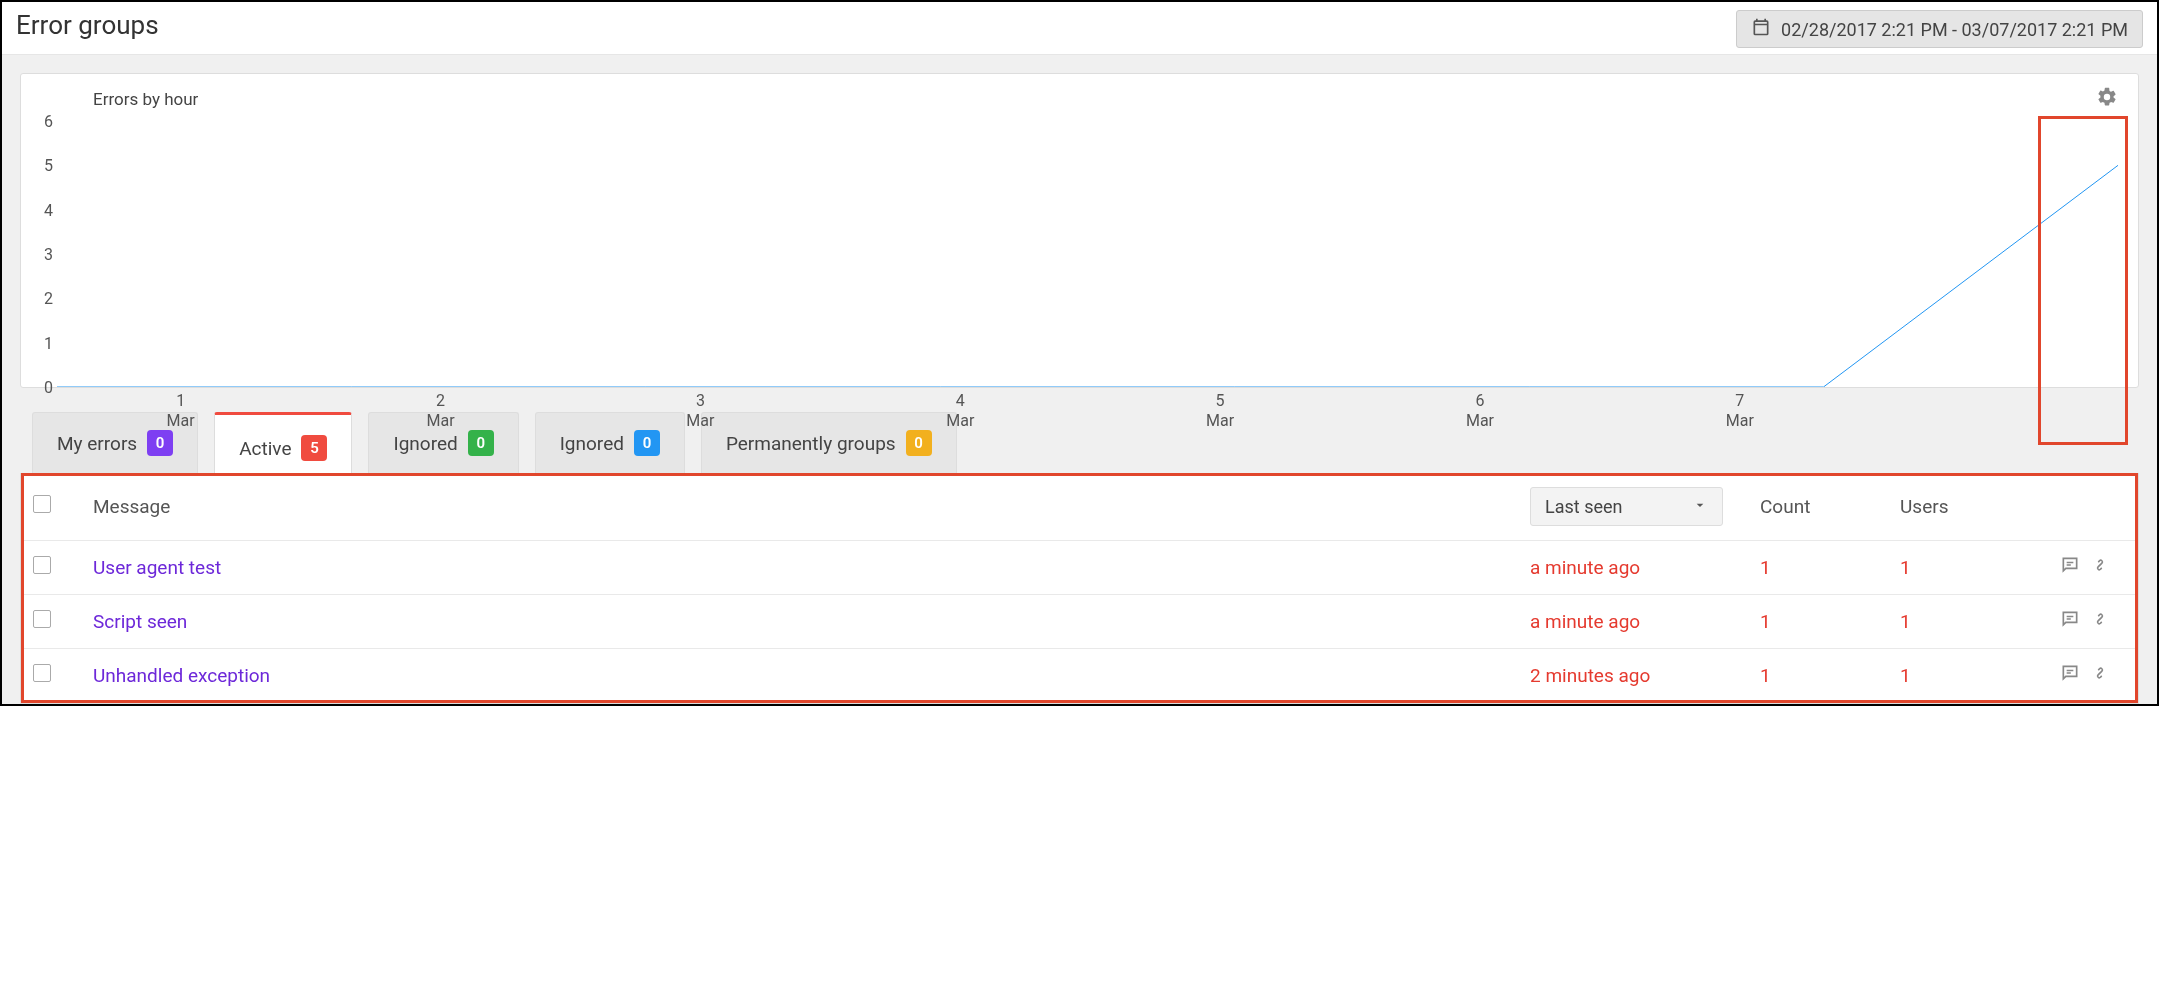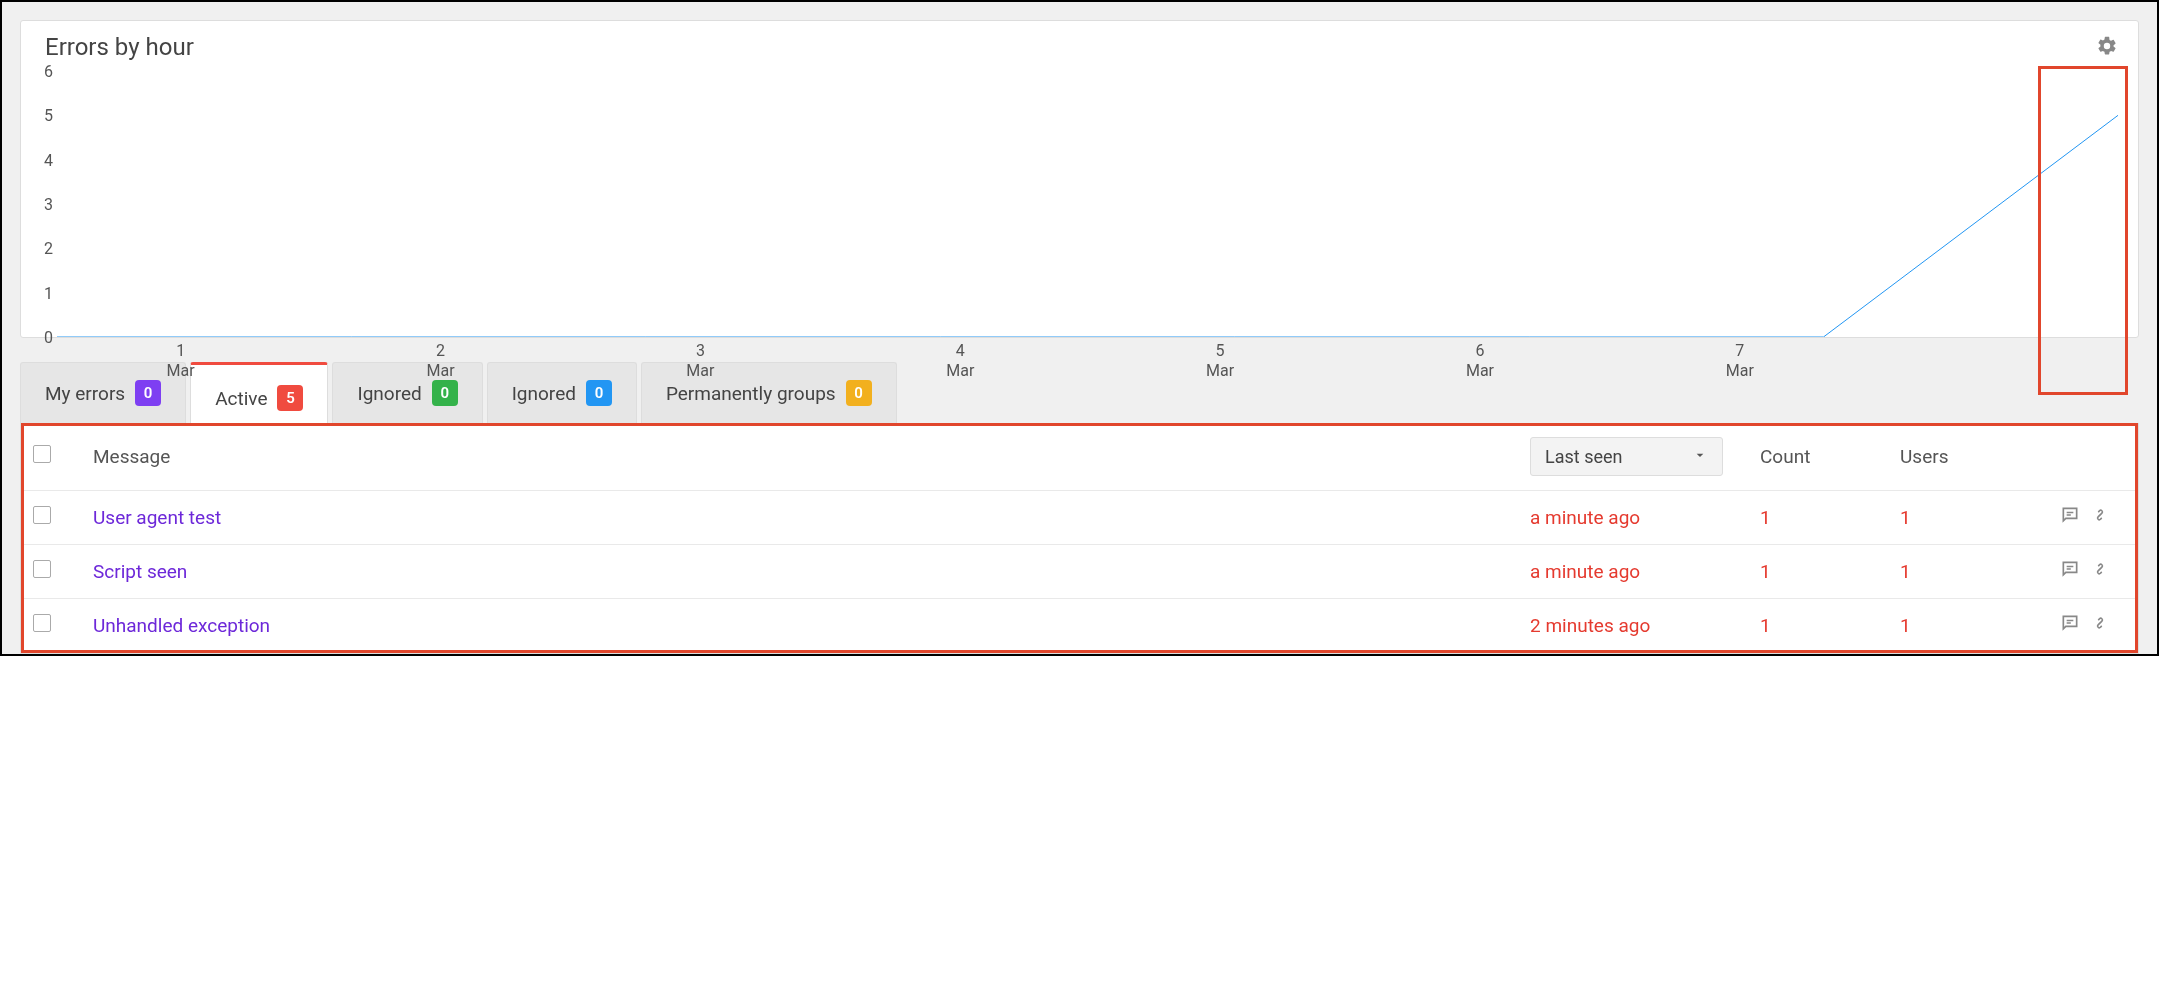--- a/index.html
+++ b/index.html
@@ -88,22 +88,23 @@
     margin-bottom: 24px;
     position: relative;
   }
   .chart-head {
     display: flex;
     justify-content: space-between;
     align-items: center;
     padding: 12px 20px 6px 24px;
   }
   .chart-title {
-    font-size: 24px;
+    font-size: 17px;
     color: #444;
+    margin-left: 48px;
   }
   .chart-gear { cursor: pointer; }
   .chart-gear svg { width: 22px; height: 22px; fill: #888; }
 
   .chart-body {
     position: relative;
     height: 270px;
     padding: 4px 20px 0 36px;
   }
   .chart-plot {
@@ -131,21 +132,22 @@
     line-height: 1.25;
   }
   .highlight-box {
     position: absolute;
     border: 3px solid #e1462c;
     pointer-events: none;
   }
 
   .tabs-row {
     display: flex;
-    gap: 4px;
+    gap: 16px;
+    margin-left: 12px;
   }
   .tab {
     display: flex;
     align-items: center;
     gap: 10px;
     padding: 12px 24px;
     background: #e6e6e6;
     border: 1px solid #ddd;
     border-bottom: none;
     border-radius: 3px 3px 0 0;
@@ -229,20 +231,31 @@
   }
   .link { color: #6d28d9; cursor: pointer; }
   .red-text { color: #e53a2f; }
   .row-actions { display: inline-flex; gap: 10px; color: #888; }
   .row-actions svg { width: 20px; height: 20px; fill: #888; cursor: pointer; }
 </style>
 </head>
 <body>
 
 <div class="page">
+  <div class="header-row">
+    <div class="page-title">Error groups</div>
+    <div class="date-range">
+      <span>
+        <svg viewBox="0 0 24 24">
+            <path d="M19 4h-1V2h-2v2H8V2H6v2H5a2 2 0 0 0-2 2v14a2 2 0 0 0 2 2h14a2 2 0 0 0 2-2V6a2 2 0 0 0-2-2zm0 16H5V10h14v10zM5 8V6h14v2H5z"></path>
+          </svg>
+      </span>
+      <span>02/28/2017 2:21 PM - 03/07/2017 2:21 PM</span>
+    </div>
+  </div>
 
   <div class="content-area">
 
 
     <div class="chart-panel">
       <div class="chart-head">
         <div class="chart-title">Errors by hour</div>
         <div class="chart-gear">
           <span>
             <svg viewBox="0 0 24 24">

